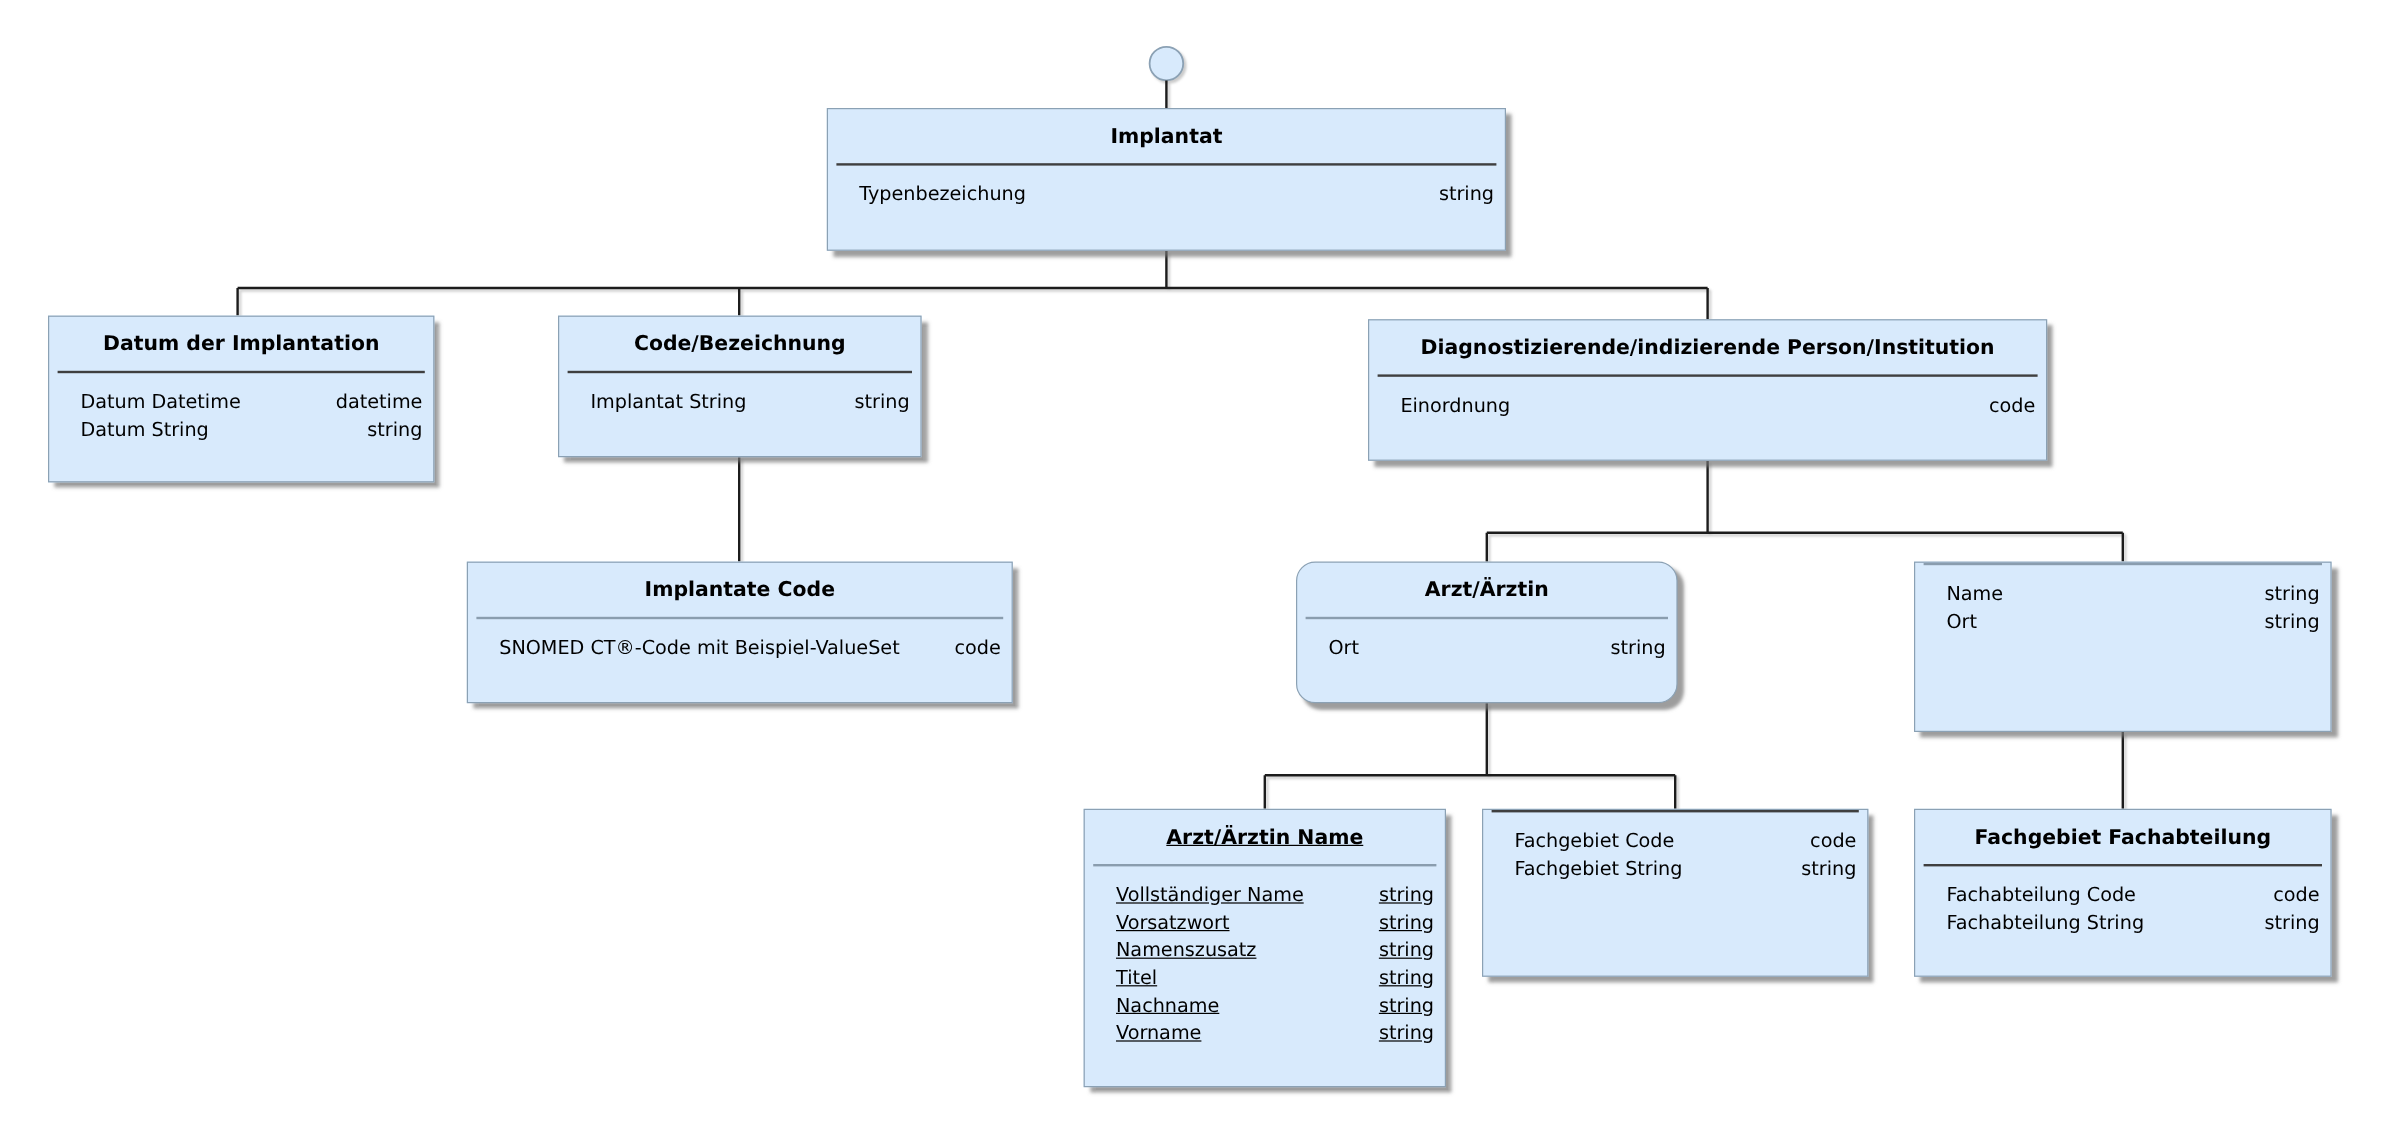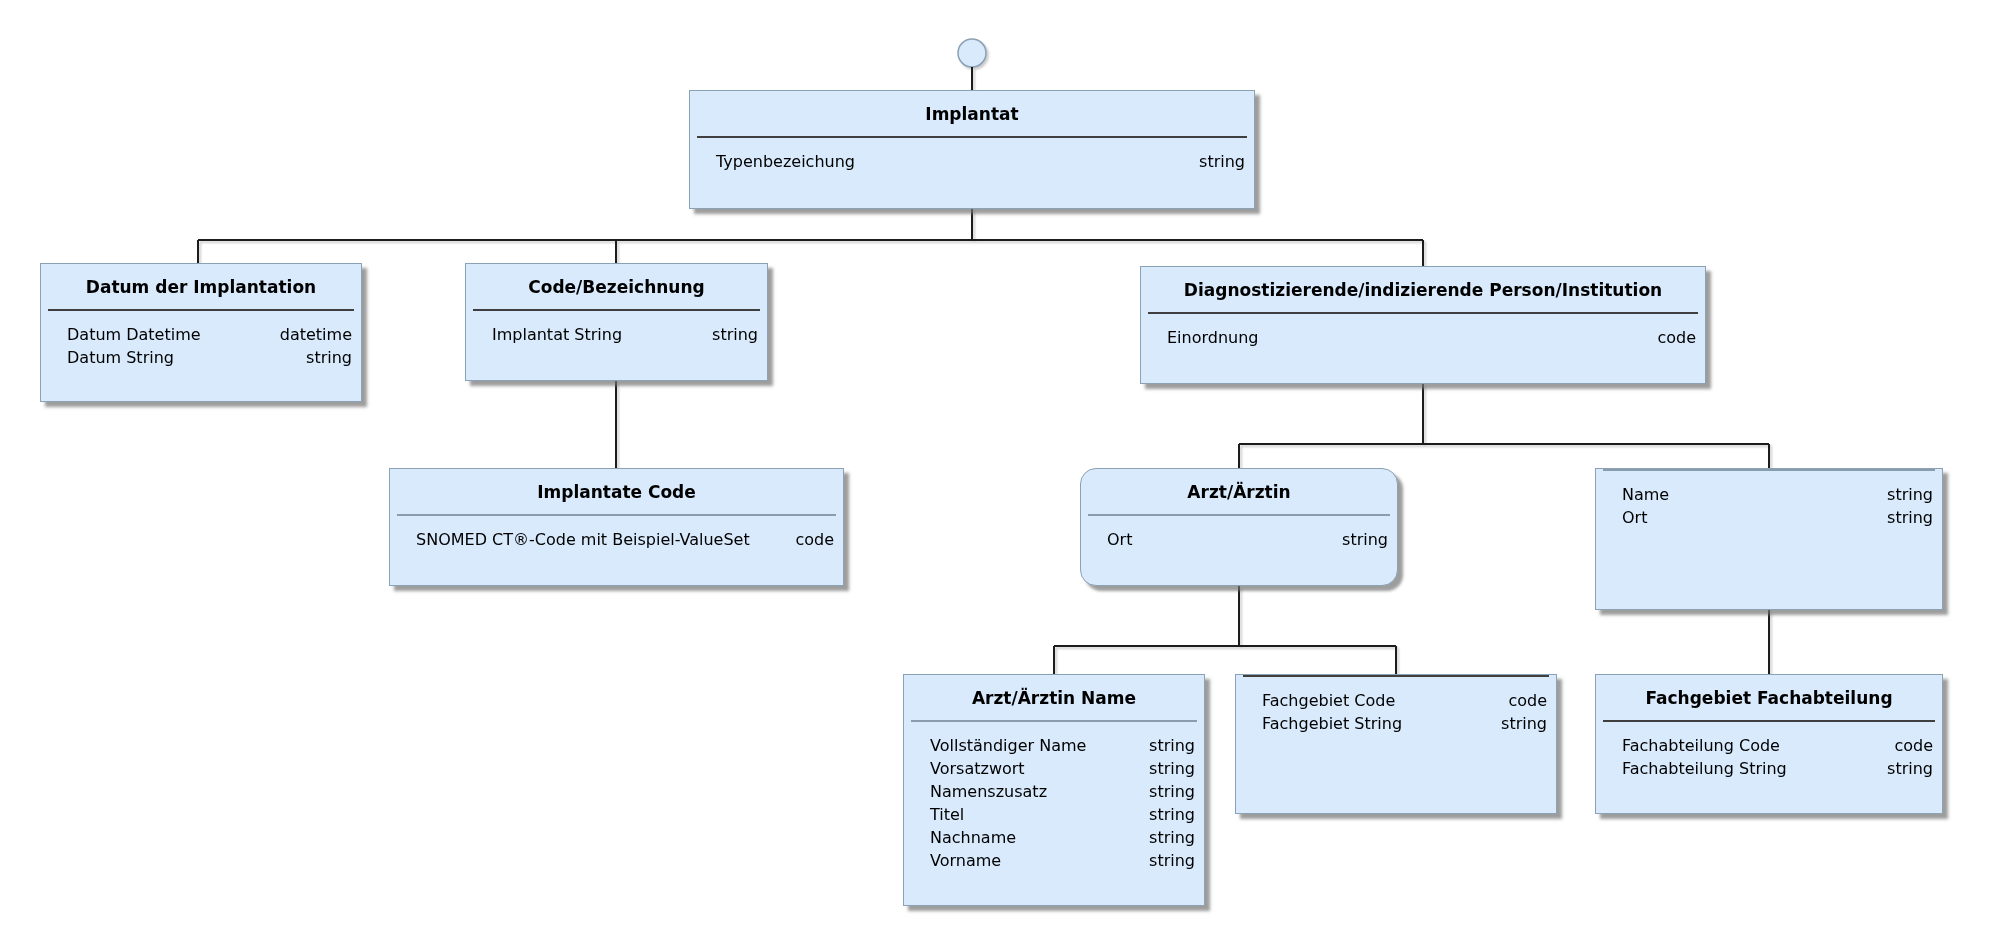--- a/index.html
+++ b/index.html
@@ -131,21 +131,21 @@
         <div class="attr-row">
           <span class="attr-name">Name</span>
           <span class="attr-type">string</span>
         </div>
         <div class="attr-row">
           <span class="attr-name">Ort</span>
           <span class="attr-type">string</span>
         </div>
       </div>
     </div>
-    <div class="node" style="left: 903px; top: 674px; width: 302px; height: 232px;">
+    <div class="node" style="left: 903px; top: 674px; width: 302px; height: 232px; text-decoration: underline;">
       <div class="node-title">Arzt/Ärztin Name</div>
       <div class="node-divider light"></div>
       <div class="node-attrs">
         <div class="attr-row">
           <span class="attr-name">Vollständiger Name</span>
           <span class="attr-type">string</span>
         </div>
         <div class="attr-row">
           <span class="attr-name">Vorsatzwort</span>
           <span class="attr-type">string</span>

